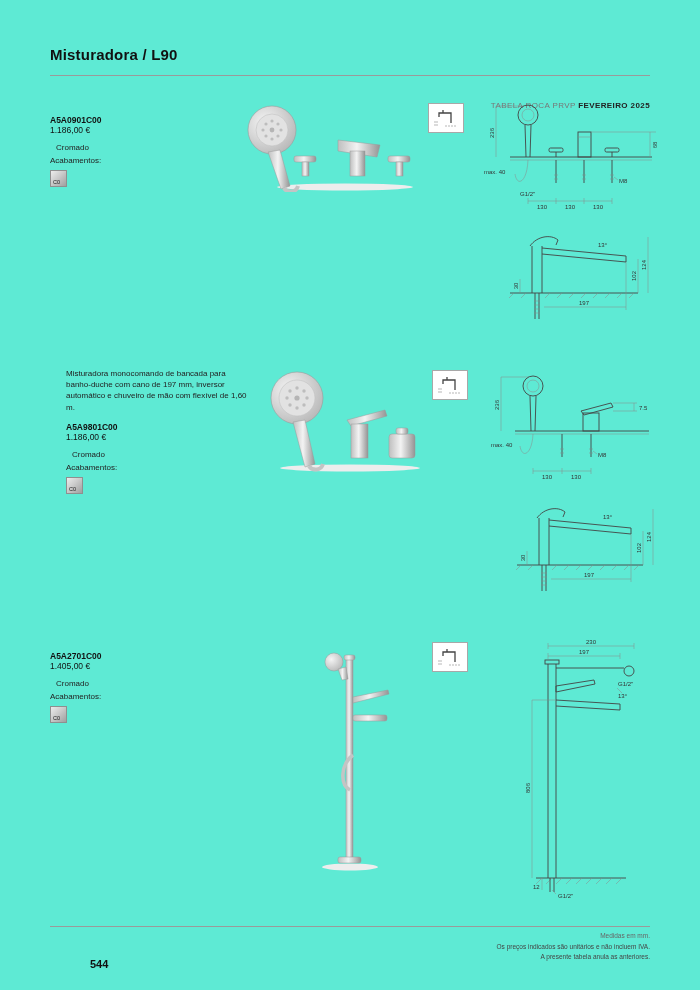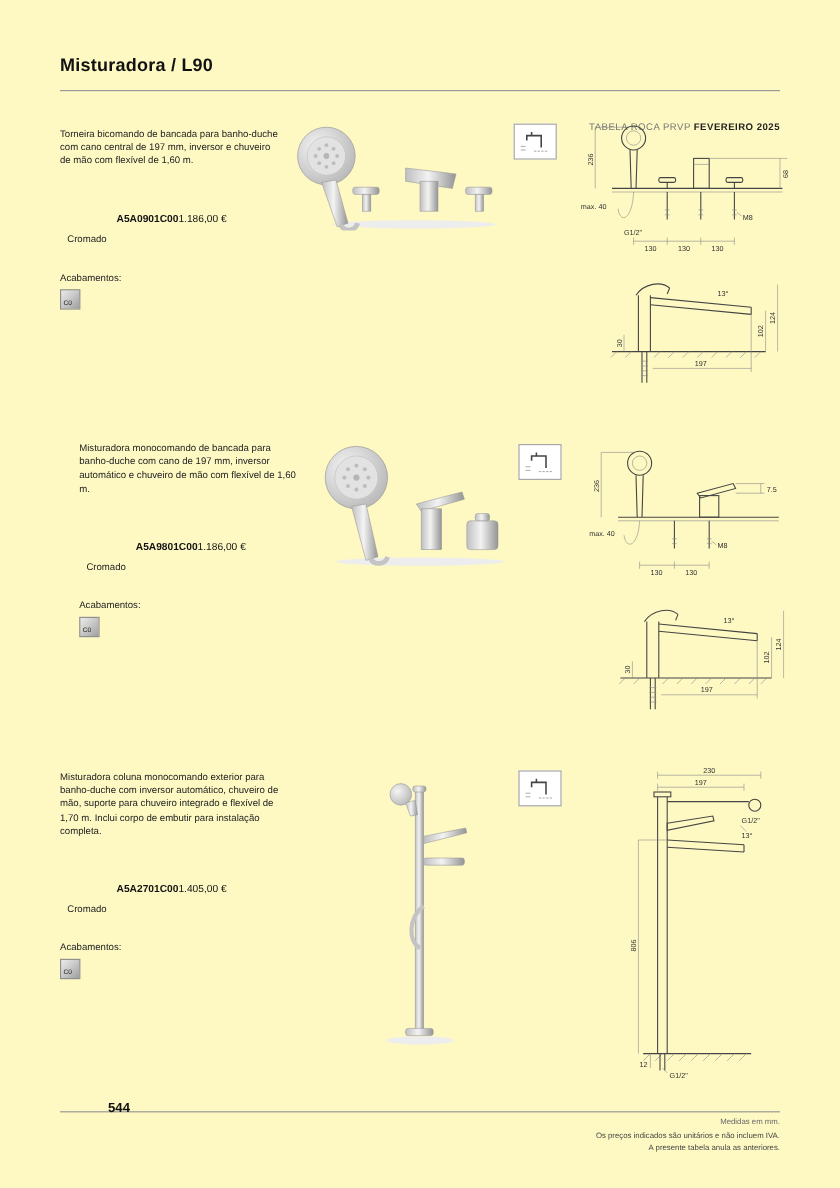--- a/index.html
+++ b/index.html
@@ -1,30 +1,30 @@
 <!DOCTYPE html>
 <html><head>
 <meta charset="utf-8">
 <style>
   * { margin:0; padding:0; box-sizing:border-box; }
   html,body { background:#fff; }
   body { font-family:"Liberation Sans", sans-serif; color:#222; }
-  .page { position:relative; width:700px; height:990px; background:#fef9c3; overflow:hidden; margin:0 auto; }
+  .page { position:relative; width:700px; height:990px; background:#5eead4; overflow:hidden; margin:0 auto; }
   .abs { position:absolute; }
   .page-title { font-size:15px; font-weight:bold; color:#111; letter-spacing:0.2px; }
   .catalog-info { font-size:8px; color:#777; letter-spacing:0.4px;margin-top:48px; }
   .catalog-info .edition { color:#222; font-weight:bold; }
   .rule { border-top:1px solid #9a9a9a; height:0; }
   .leftcol { width:186px; }
   .desc { font-size:8px; line-height:1.4; color:#222; }
-  .code-row { display:flex; justify-content:center; align-items:baseline; margin-top:9px; font-size:8.5px; }
+  .code-row { display:flex; justify-content:flex-start; align-items:baseline; margin-top:9px; font-size:8.5px;flex-direction:column; }
   .code { font-weight:bold; color:#111; }
-  .price { color:#111;margin-top:28px; }
+  .price { color:#111; }
   .finish { font-size:8px; margin-top:8px; padding-left:6px; color:#222; }
-  .acab { font-size:8px; margin-top:23px; color:#222; }
+  .acab { font-size:8px; margin-top:4px; color:#222; }
   .swatch { width:17px; height:17px; margin-top:5px; border:1px solid #8f8f8f; background:linear-gradient(135deg,#ececec 0%,#cfcfcf 40%,#9f9f9f 100%); position:relative; }
   .swatch span { position:absolute; bottom:1px; left:2px; font-size:5.5px; color:#1a1a1a; }
   .icon-box { width:36px; height:30px; border:1px solid #a8a8a8; display:flex; align-items:center; justify-content:center; background:#fff; }
   svg text { font-family:"Liberation Sans", sans-serif; }
   .dim { font-size:6px; fill:#333; }
   .thin { stroke:#8a8a8a; stroke-width:0.5; fill:none; }
   .ln { stroke:#444; stroke-width:0.9; fill:none; }
   .footer-notes { font-size:6.5px; color:#444; text-align:right; line-height:1.65; }
   .footer-notes .n1 { color:#666; }
   .page-num { font-size:11px; font-weight:bold; color:#111; }
@@ -34,21 +34,20 @@
 
 <div class="page">
 
   <div class="abs page-title" style="left:50px; top:46px;">Misturadora / L90</div>
   <div class="abs catalog-info" style="right:50px; top:53px;">
     <span>TABELA ROCA PRVP </span><span class="edition">FEVEREIRO 2025</span>
   </div>
   <div class="abs rule" style="left:50px; right:50px; top:75px;"></div>
 
   <div class="abs leftcol" style="left:50px; top:106px;">
-    <p class="desc">Torneira bicomando de bancada para banho-duche com cano central de 197 mm, inversor e chuveiro de mão com flexível de 1,60 m.</p>
     <div class="code-row">
       <span class="code">A5A0901C00</span>
       <span class="price">1.186,00 €</span>
     </div>
     <div class="finish">Cromado</div>
     <div class="acab">Acabamentos:</div>
     <div class="swatch">
       <span>C0</span>
     </div>
   </div>
@@ -333,21 +332,20 @@
       <text class="dim" text-anchor="middle" transform="rotate(-90 162 172)" x="162" y="174">124</text>
       <line x1="156" y1="166" x2="156" y2="200" class="thin"></line>
       <text class="dim" text-anchor="middle" transform="rotate(-90 152 183)" x="152" y="185">102</text>
       <line x1="40" y1="186" x2="40" y2="200" class="thin"></line>
       <text class="dim" text-anchor="middle" transform="rotate(-90 36 193)" x="36" y="195">30</text>
       <text class="dim" x="116" y="154">13°</text>
     </g>
   </svg>
 
   <div class="abs leftcol" style="left:50px; top:642px;">
-    <p class="desc">Misturadora coluna monocomando exterior para banho-duche com inversor automático, chuveiro de mão, suporte para chuveiro integrado e flexível de 1,70 m. Inclui corpo de embutir para instalação completa.</p>
     <div class="code-row">
       <span class="code">A5A2701C00</span>
       <span class="price">1.405,00 €</span>
     </div>
     <div class="finish">Cromado</div>
     <div class="acab">Acabamentos:</div>
     <div class="swatch">
       <span>C0</span>
     </div>
   </div>
@@ -430,20 +428,20 @@
       <line x1="52" y1="240" x2="52" y2="254" class="ln"></line>
       <line x1="56" y1="240" x2="56" y2="254" class="ln"></line>
       <line x1="44" y1="240" x2="44" y2="252" class="thin"></line>
       <text class="dim" x="35" y="251">12</text>
       <line x1="58" y1="256" x2="54" y2="252" class="thin"></line>
       <text class="dim" x="60" y="260">G1/2"</text>
     </g>
   </svg>
 
   <div class="abs rule" style="left:50px; right:50px; top:926px;"></div>
-  <div class="abs page-num" style="left:50px; top:918px;padding-left:40px;">544</div>
+  <div class="abs page-num" style="left:50px; top:958px;padding-left:40px;">544</div>
   <div class="abs footer-notes" style="right:50px; top:931px;">
     <div class="n1">Medidas em mm.</div>
     <div>Os preços indicados são unitários e não incluem IVA.</div>
     <div>A presente tabela anula as anteriores.</div>
   </div>
 
 </div>
 
 </body></html>

